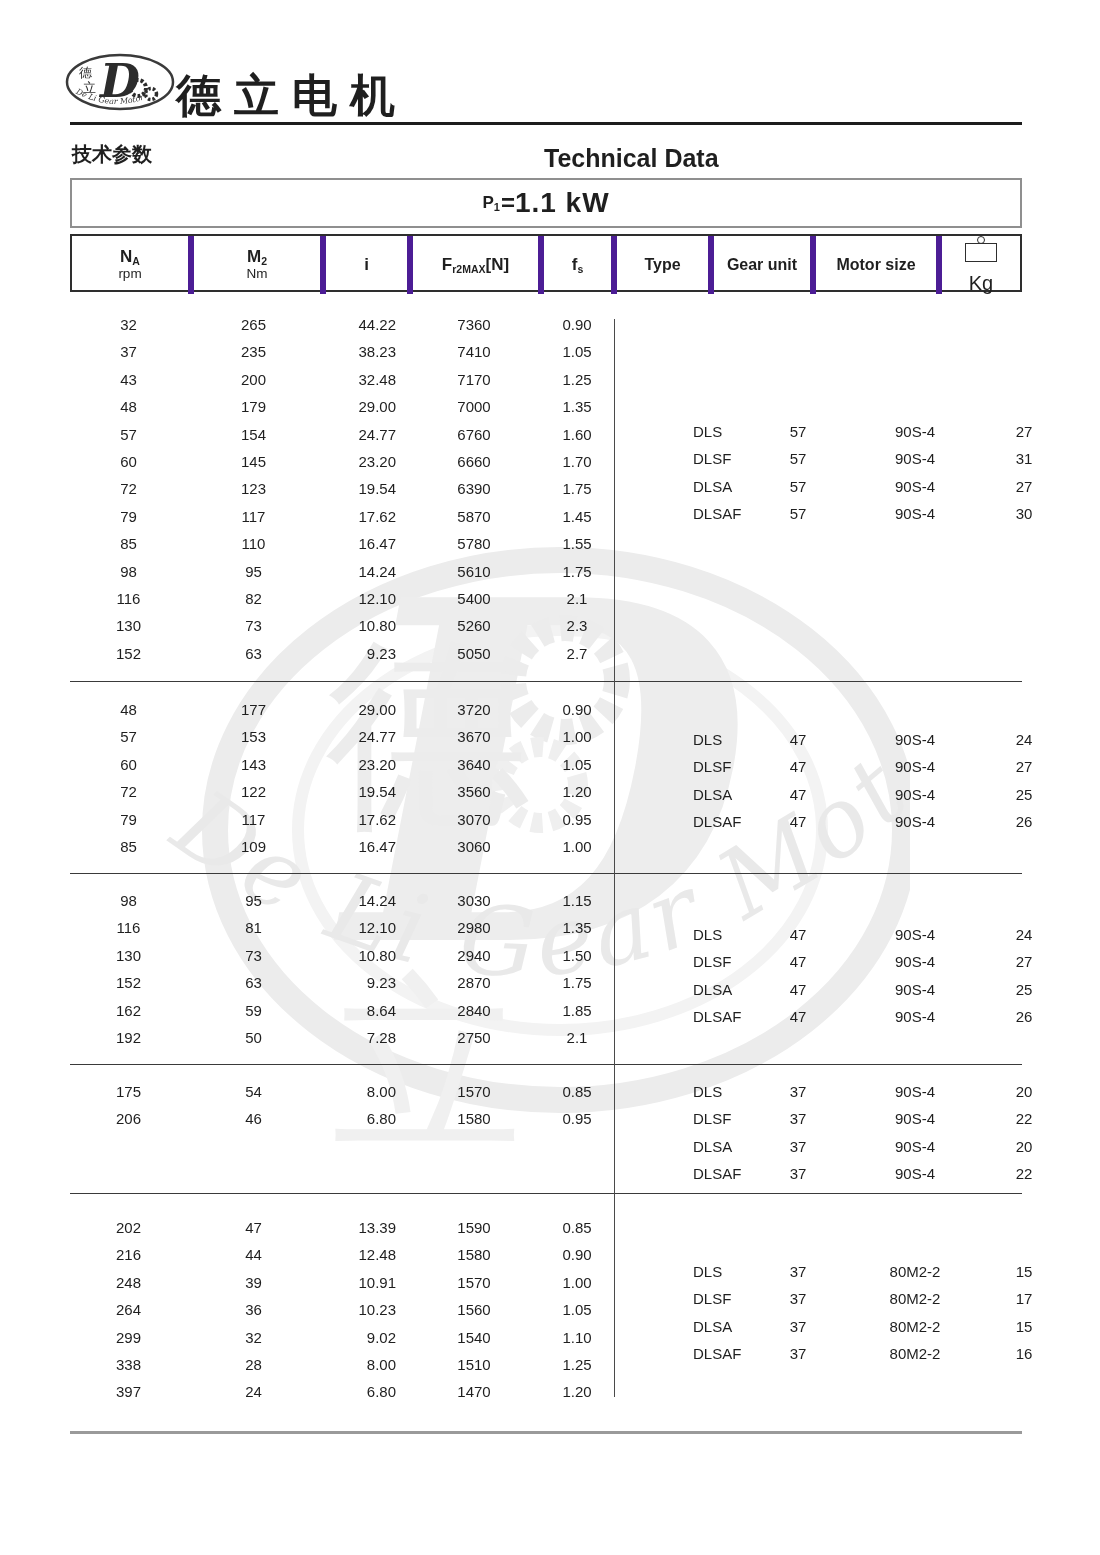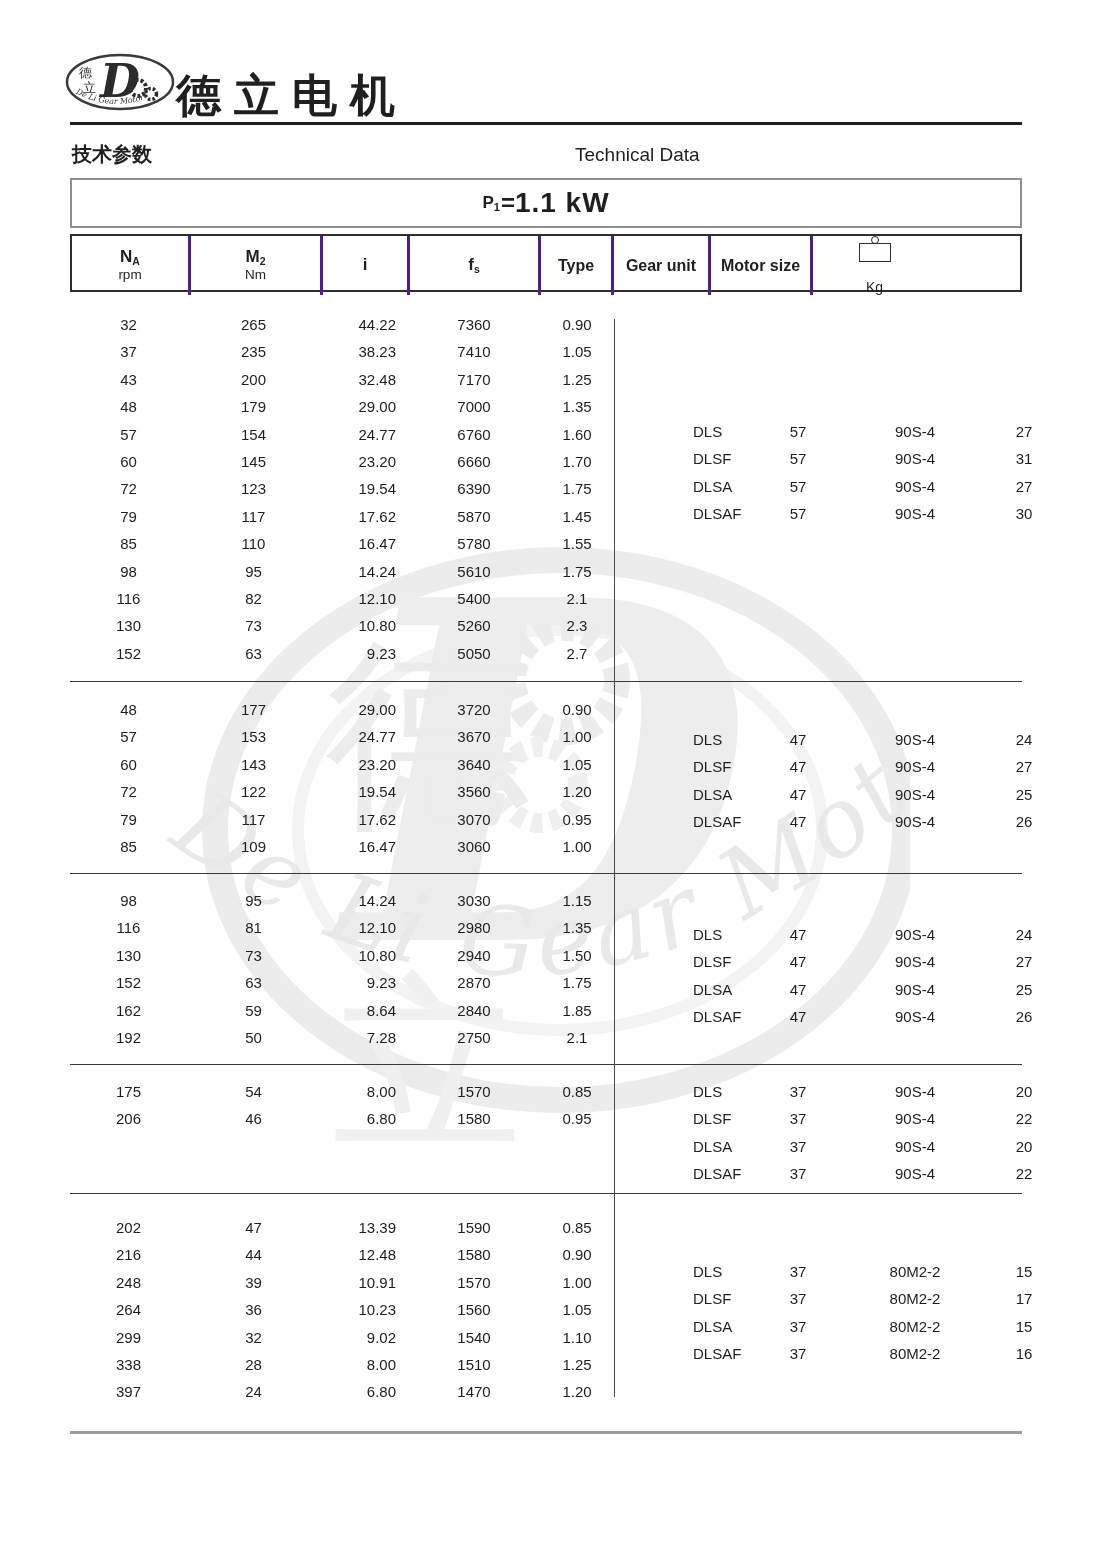--- a/index.html
+++ b/index.html
@@ -9,43 +9,43 @@
   
   .watermark{position:absolute;left:110px;top:540px;width:800px;height:660px;z-index:0;}
 
   
   .brand-logo{position:absolute;left:62px;top:50px;width:116px;height:72px;z-index:1;}
   .brand-title{position:absolute;left:176px;top:66px;z-index:1;font-size:45px;font-weight:bold;
     font-family:"DejaVu Serif","Liberation Serif",serif;letter-spacing:13px;white-space:nowrap;}
   .rule-top{position:absolute;left:70px;top:122px;width:952px;height:3px;background:#1d1d1d;z-index:1;}
 
   .section-cn{position:absolute;left:72px;top:141px;font-size:20px;font-weight:bold;z-index:1;}
-  .section-en{position:absolute;left:575px;top:144px;font-size:19px;font-weight:normal;z-index:1;}
+  .section-en{position:absolute;left:544px;top:144px;font-size:25px;font-weight:bold;z-index:1;}
 
   
   .power-box{position:absolute;left:70px;top:178px;width:952px;height:50px;border:2px solid #8f8f8f;
     box-sizing:border-box;display:flex;align-items:center;justify-content:center;z-index:1;background:transparent;}
   .p-small{font-size:17px;font-weight:bold;}
   .p-sub{font-size:11px;font-weight:bold;position:relative;top:4px;}
   .p-eq{font-size:24px;font-weight:bold;margin-left:1px;}
   .p-value{font-size:28px;font-weight:bold;letter-spacing:1px;}
 
   
   .htable{position:absolute;left:70px;top:234px;width:952px;height:58px;border:2px solid #2e2e2e;
     box-sizing:border-box;display:grid;grid-template-columns:116px 132px 87px 131px 73px 97px 102px 126px 84px;z-index:1;}
-  .hcell{border-left:3px solid #4c1d95;display:flex;flex-direction:column;align-items:center;justify-content:center;line-height:1.1;}
+  .hcell{border-left:6px solid #4c1d95;display:flex;flex-direction:column;align-items:center;justify-content:center;line-height:1.1;}
   .hcell:first-child{border-left:none;}
   .h-main{font-size:17px;font-weight:bold;}
   .h-sub{font-size:10.5px;font-weight:bold;position:relative;top:3px;}
   .h-unit{font-size:13.5px;margin-top:1px;text-align:right;}
   .h-single{font-size:16px;font-weight:bold;}
   .w-icon{display:flex;flex-direction:column;align-items:center;}
   .w-circle{width:6px;height:6px;border:1.5px solid #2e2e2e;border-radius:50%;margin-bottom:-1px;background:#fff;}
   .w-rect{width:30px;height:17px;border:1.5px solid #2e2e2e;background:#fff;}
-  .kg{font-size:14px;margin-top:18px;}
+  .kg{font-size:20px;margin-top:10px;}
 
   
   .data-area{position:absolute;left:70px;top:292px;width:952px;height:1124px;z-index:1;}
   .block{display:flex;box-sizing:border-box;}
   .block + .block{border-top:1px solid #3a3a3a;}
   .block-1{height:389px;}
   .block-2{height:192px;}
   .block-3{height:191px;}
   .block-4{height:129px;}
   .block-5{height:223px;}
@@ -119,20 +119,23 @@
       <div class="h-unit">rpm</div>
     </div>
     <div class="hcell">
       <div><span class="h-main">M</span><span class="h-sub">2</span></div>
       <div class="h-unit">Nm</div>
     </div>
     <div class="hcell">
       <span class="h-main">i</span>
     </div>
     <div class="hcell">
+      <div><span class="h-main">F</span><span class="h-sub">r2MAX</span><span class="h-main">[N]</span></div>
+    </div>
+    <div class="hcell">
       <div><span class="h-main">f</span><span class="h-sub">s</span></div>
     </div>
     <div class="hcell">
       <span class="h-single">Type</span>
     </div>
     <div class="hcell">
       <span class="h-single">Gear unit</span>
     </div>
     <div class="hcell">
       <span class="h-single">Motor size</span>

